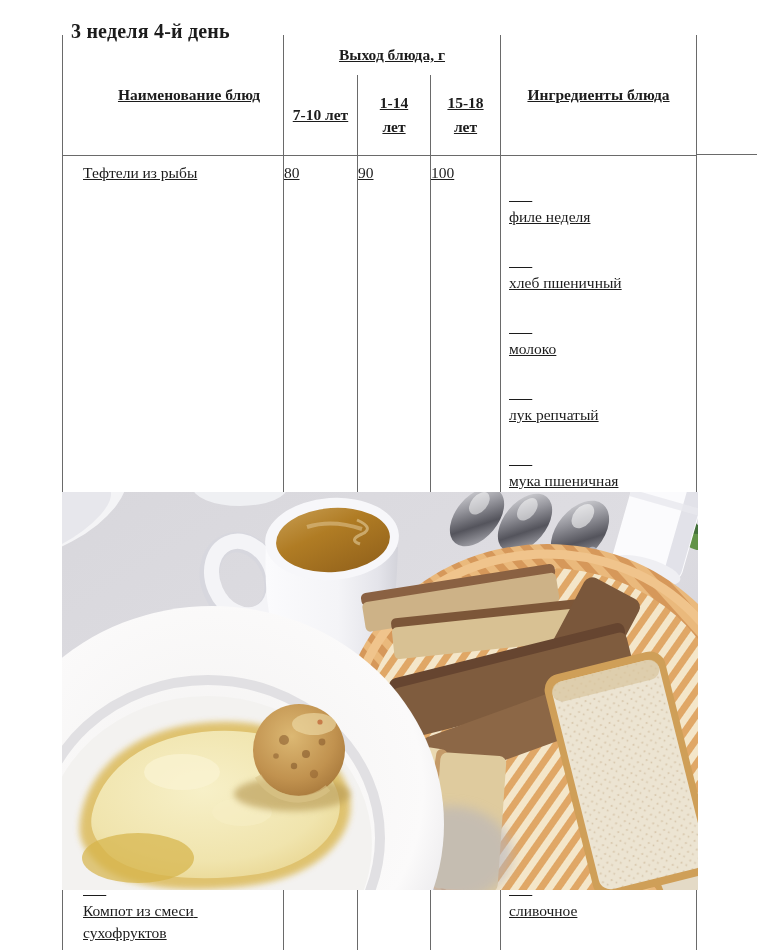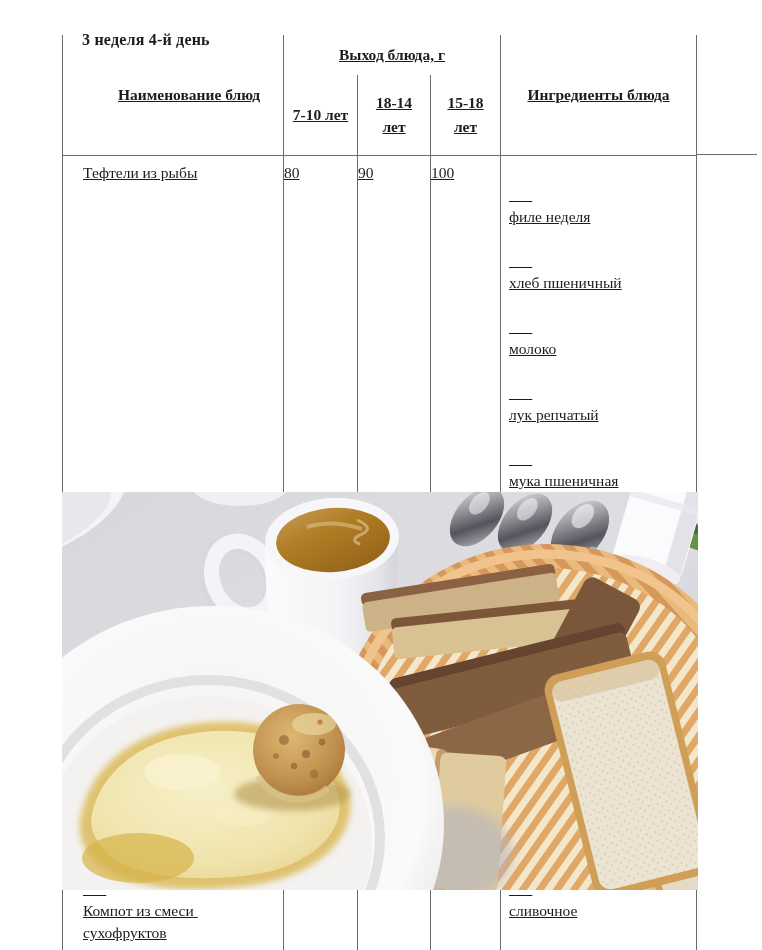--- a/index.html
+++ b/index.html
@@ -1,20 +1,20 @@
 <!DOCTYPE html>
 <html><head>
 <meta charset="utf-8">
 <style>
   html,body{margin:0;padding:0;}
   body{
     width:762px;height:950px;background:#ffffff;position:relative;
     font-family:"Liberation Serif", serif;color:#1c1c1c;overflow:hidden;
   }
-  .title{position:absolute;left:67px;top:16px;font-size:16px;font-weight:bold;margin:15px;letter-spacing:.2px;text-align:right;}
+  .title{position:absolute;left:67px;top:16px;font-size:20px;font-weight:bold;margin:4px;letter-spacing:.2px;text-align:right;}
   table.menu{
     position:absolute;left:62px;top:35px;width:634px;border-collapse:collapse;
     table-layout:fixed;font-size:15.5px;
   }
   td{padding:0;vertical-align:top;text-decoration:underline;}
   .bl{border-left:1px solid #6a6a6a;padding-left:32px;}
   .br{border-right:1px solid #6a6a6a;}
   .bb{border-bottom:1px solid #6a6a6a;}
   .hc{text-align:center;vertical-align:middle;font-weight:bold;line-height:24px;}
   .c-age{white-space:pre-line;}
@@ -43,21 +43,21 @@
       <col style="width:196px">
   </colgroup>
   <tbody>
   <tr class="hA">
     <td class="hc bl br bb" rowspan="2">Наименование блюд</td>
     <td class="hc br" colspan="3">Выход блюда, г</td>
     <td class="hc br bb" rowspan="2">Ингредиенты блюда</td>
   </tr>
   <tr class="hB">
     <td class="hc c-age br bb">7-10 лет</td>
-    <td class="hc c-age br bb">18-14
+    <td class="hc c-age br bb">1-14
 лет</td>
     <td class="hc c-age br bb">15-18
 лет</td>
   </tr>
 
   <tr class="r1">
     <td class="c-dish bl br">Тефтели из рыбы</td>
     <td class="c-val br">80</td>
     <td class="c-val br">90</td>
     <td class="c-val br">100</td>

